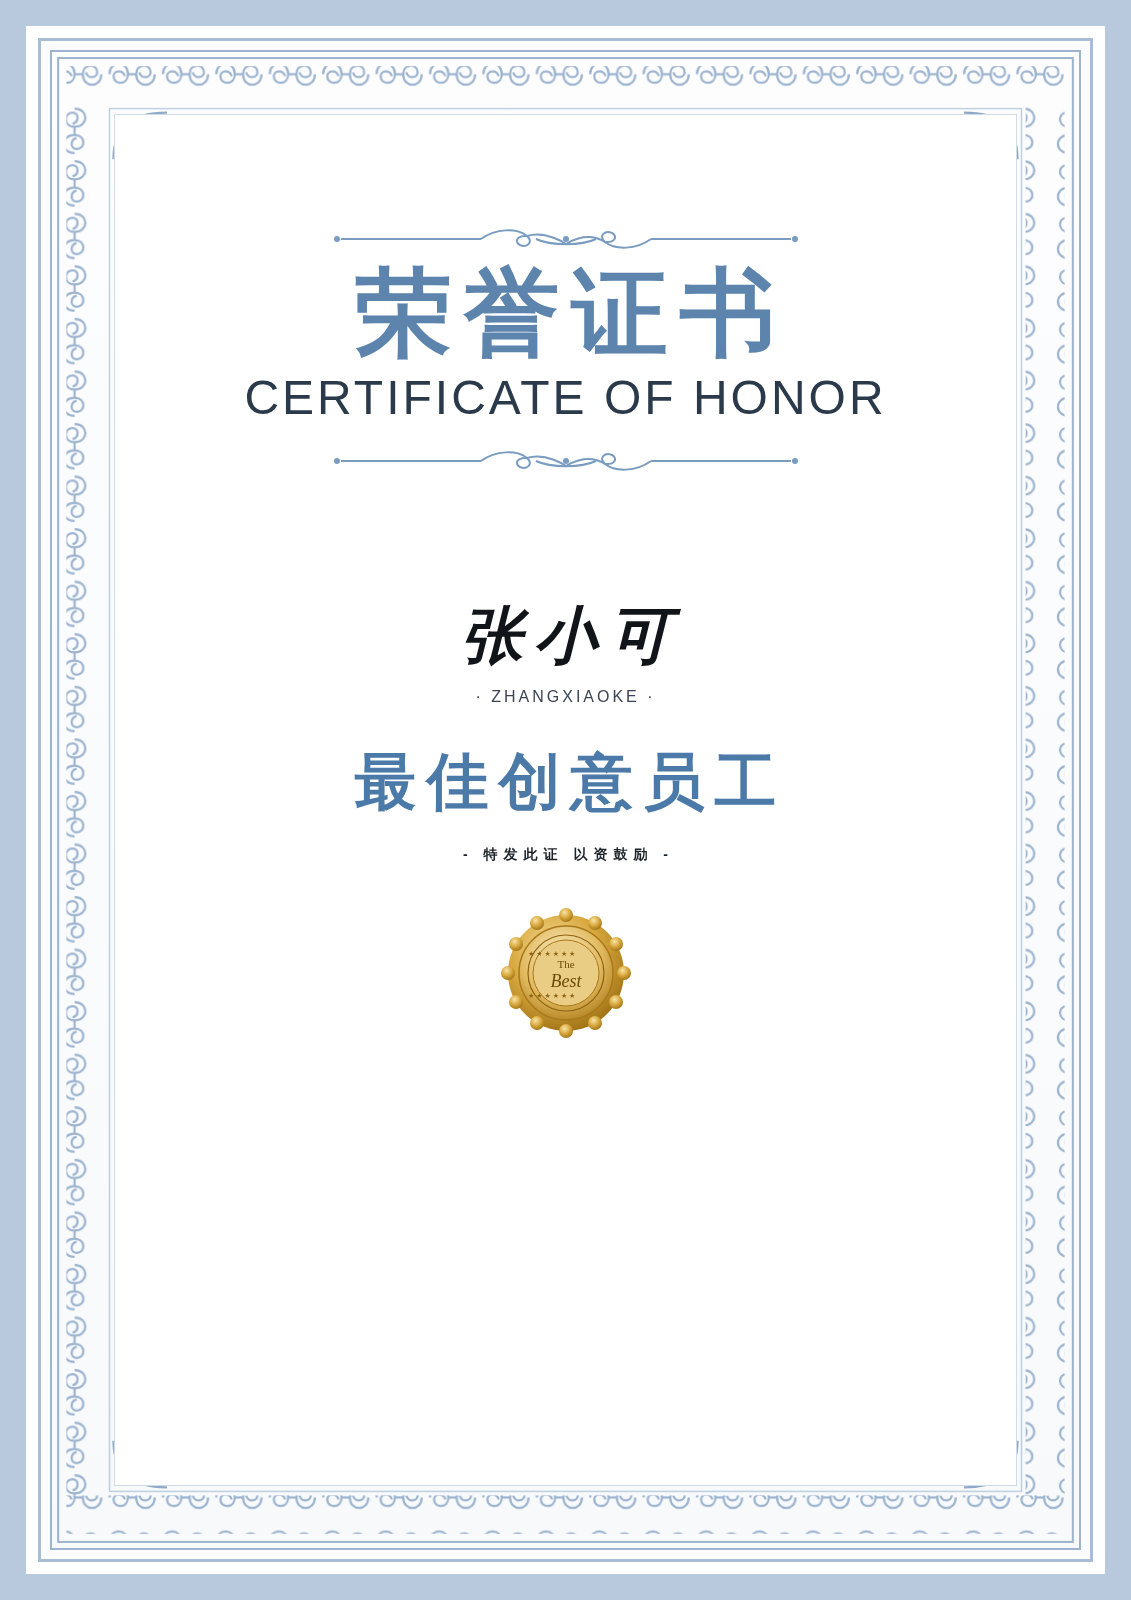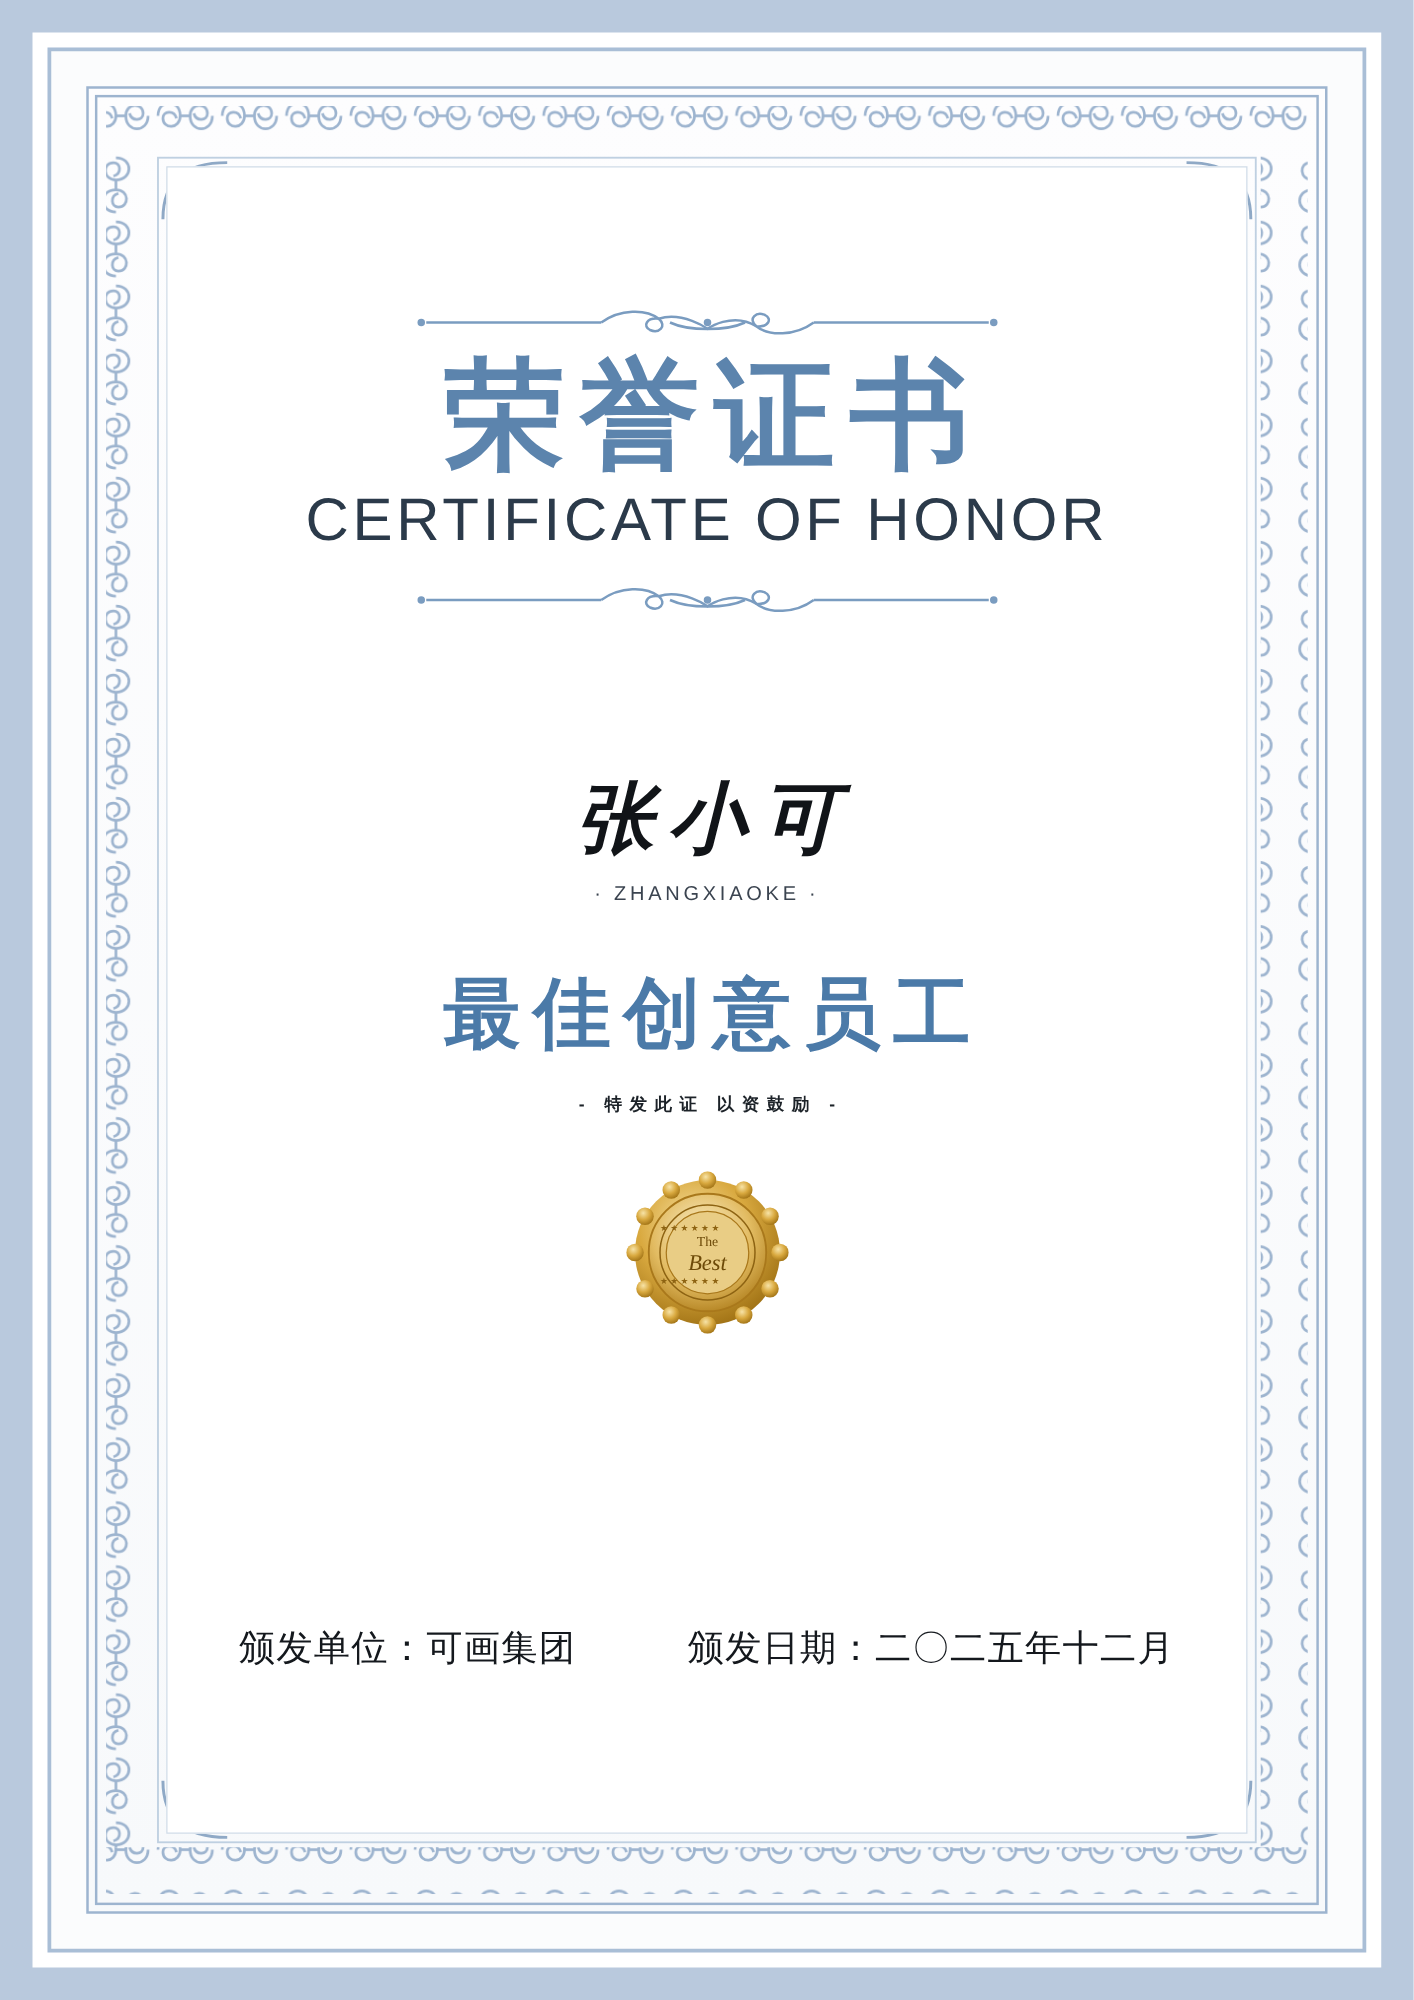--- a/index.html
+++ b/index.html
@@ -31,21 +31,21 @@
     background: #ffffff;
     padding: 12px;
   }
   .frame-line {
     position: relative;
     width: 100%;
     height: 100%;
     box-sizing: border-box;
     border: 3px solid #a9bed6;
     background: #fbfcfd;
-    padding: 28px;
+    padding: 9px;
   }
   .ornament-border {
     position: relative;
     width: 100%;
     height: 100%;
     box-sizing: border-box;
     border: 2px solid #9db4cf;
     background:
       linear-gradient(180deg, #fdfdfe 0%, #f7f9fb 100%);
     overflow: hidden;
@@ -129,21 +129,21 @@
   .congrats-line {
     margin-top: 74px;
     font-family: "Liberation Sans", sans-serif;
     font-size: 32px;
     font-weight: bold;
     letter-spacing: 1px;
     color: #161a1f;
   }
 
   .award-title {
-    margin-top: 44px;
+    margin-top: 34px;
     font-family: Liberation Mono, monospace;
     font-size: 62px;
     font-weight: bold;
     letter-spacing: 10px;
     color: #4b7aa8;
     text-indent: 10px;
     text-align: right;
   }
 
   .sub-note {
@@ -316,25 +316,17 @@
                   <text x="27" y="90">★ ★ ★ ★ ★ ★</text>
                 </g>
                 <text x="65" y="60" text-anchor="middle" font-family="Liberation Serif, serif" font-size="11" fill="#6d4a08">The</text>
                 <text x="65" y="79" text-anchor="middle" font-family="Liberation Serif, serif" font-size="18" font-style="italic" fill="#6d4a08">Best</text>
               </g>
             </svg>
           </div>
 
         </div>
 
-        <div class="footer">
-          <div class="footer-item">
-            <span class="label">颁发单位：</span><span class="value">可画集团</span>
-          </div>
-          <div class="footer-item">
-            <span class="label">颁发日期：</span><span class="value">二〇二五年十二月</span>
-          </div>
-        </div>
 
       </div>
     </div>
   </div>
 </div>
 
 </body></html>

